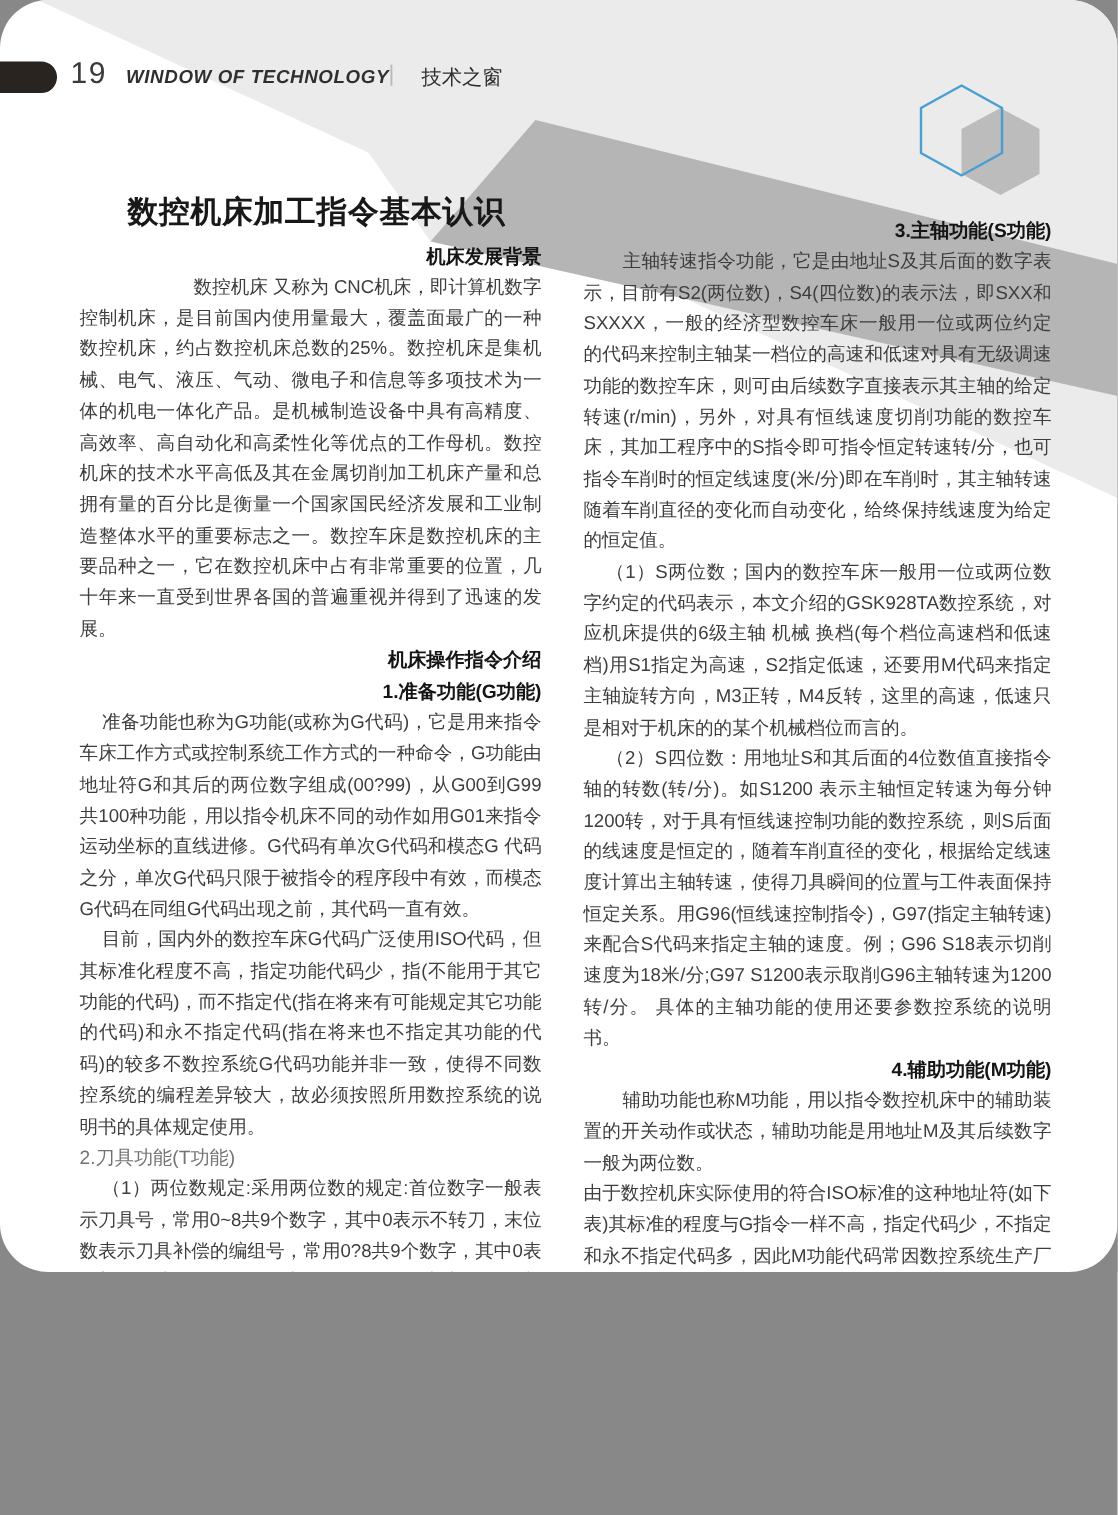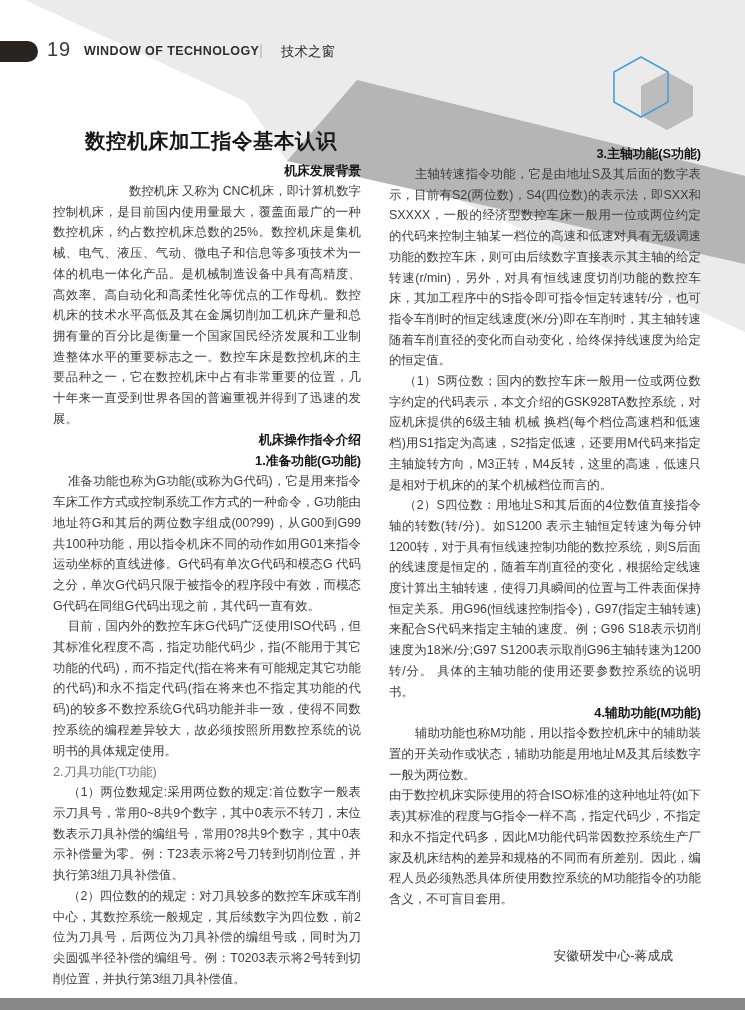--- a/index.html
+++ b/index.html
@@ -1,29 +1,29 @@
 <!DOCTYPE html>
 <html><head>
 <meta charset="utf-8">
 <style>
   html,body{margin:0;padding:0;background:#888;}
   .page{
-    position:relative;width:745px;height:998px;background:#ffffff;
+    position:relative;width:745px;height:848px;background:#ffffff;
     font-family:"Liberation Sans","DejaVu Sans",sans-serif;
-    overflow:hidden;margin:0 auto;
+    overflow:hidden;margin:0 auto;border-radius:32px;
   }
   .bg-svg{position:absolute;left:0;top:0;width:745px;height:1010px;z-index:0;}
   .content{position:relative;z-index:1;}
 
   
   .hdr-pill{position:absolute;left:0;top:41px;width:38px;height:21px;
     background:#292420;border-radius:0 11px 11px 0;}
   .hdr-num{position:absolute;left:47px;top:38px;font-size:20px;color:#3a3a3a;letter-spacing:1px;}
   .hdr-en{position:absolute;left:84px;top:44px;font-size:12.5px;font-weight:700;
-    color:#2f2f2f;letter-spacing:0.4px;}
+    color:#2f2f2f;letter-spacing:0.4px;font-style:italic;}
   .hdr-sep{position:absolute;left:259px;top:41px;font-size:15px;color:#b9b9b9;font-weight:300;}
   .hdr-cn{position:absolute;left:281px;top:43px;font-size:13.5px;color:#2e2e2e;}
 
   
   .title{position:absolute;left:53px;top:123px;width:308px;text-align:center;
     font-size:20.5px;font-weight:700;color:#181818;letter-spacing:0.5px;}
   .col{position:absolute;}
   .col-left{left:53px;top:160px;width:308px;}
   .col-right{left:389px;top:143px;width:312px;}
 

